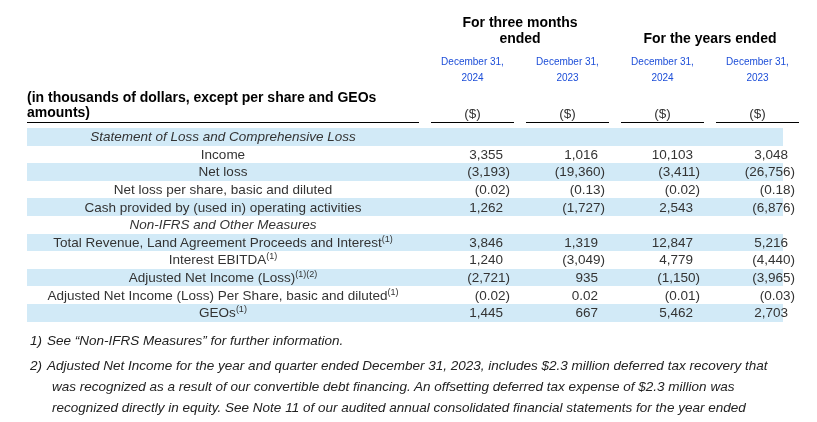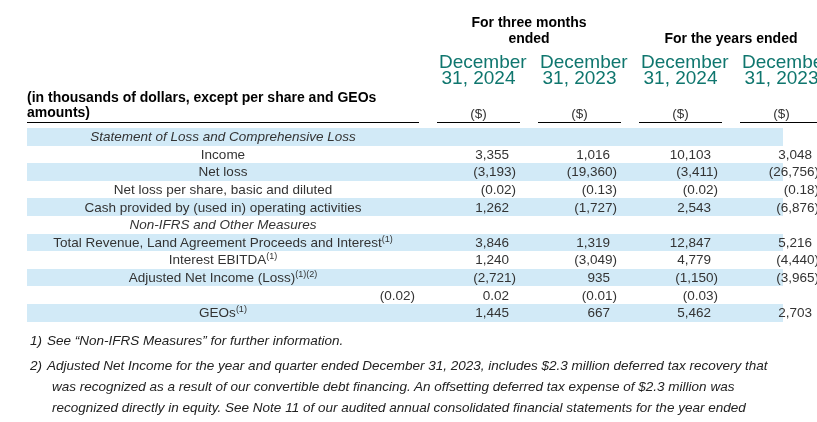--- a/index.html
+++ b/index.html
@@ -1,31 +1,31 @@
 <!DOCTYPE html>
 <html><head>
 <meta charset="utf-8">
 <style>
   * { margin:0; padding:0; box-sizing:border-box; }
   html,body { width:817px; height:422px; background:#ffffff; overflow:hidden;
               font-family:"Liberation Sans","DejaVu Sans",sans-serif; color:#333; }
   .sheet { position:relative; width:817px; height:422px; padding:14px 0 0 27px; }
 
   .tbl { width:756px; }
-  .grid { display:grid; grid-template-columns:392px 83px 83px 83px 83px; column-gap:18px; }
+  .grid { display:grid; grid-template-columns:392px 83px 83px 83px 83px; column-gap:12px; }
 
   
   .group-row { height:32px; align-items:end; font-weight:bold; font-size:14px;
                line-height:16px; color:#000; text-align:center; }
   .gh-3m { grid-column:2/4; }
   .gh-3m .gh-inner { display:inline-block; max-width:126px; }
   .gh-yr { grid-column:4/6; align-self:end; }
 
   
-  .dates-row { margin-top:8px; font-size:19px; line-height:15.5px; text-align:center; color:#0f766e; }
+  .dates-row { margin-top:8px; font-size:10px; line-height:15.5px; text-align:center; color:#1d4ed8; }
   .date { padding:0 2px; }
 
   
   .units-row { margin-top:3px; min-height:35px; align-items:end; }
   .units-row > div { border-bottom:1.5px solid #000; }
   .rowhdr { font-weight:bold; font-size:14px; line-height:15px; color:#000; padding-bottom:2px; }
   .unit { text-align:center; font-size:13.5px; padding-bottom:1px; }
 
   
   .rows { margin-top:5px; }
@@ -144,20 +144,21 @@
 
       <div class="grid data-row">
         <div class="row-label"><span>Adjusted Net Income (Loss)</span><sup>(1)(2)</sup></div>
         <div class="num" style="padding-right: 4px;">(2,721)</div>
         <div class="num" style="padding-right: 11px;">935</div>
         <div class="num" style="padding-right: 4px;">(1,150)</div>
         <div class="num" style="padding-right: 4px;">(3,965)</div>
       </div>
 
       <div class="grid data-row">
+        <div class="row-label"><span>Adjusted Net Income (Loss) Per Share, basic and diluted</span><sup>(1)</sup></div>
         <div class="num" style="padding-right: 4px;">(0.02)</div>
         <div class="num" style="padding-right: 11px;">0.02</div>
         <div class="num" style="padding-right: 4px;">(0.01)</div>
         <div class="num" style="padding-right: 4px;">(0.03)</div>
       </div>
 
       <div class="grid data-row">
         <div class="row-label"><span>GEOs</span><sup>(1)</sup></div>
         <div class="num" style="padding-right: 11px;">1,445</div>
         <div class="num" style="padding-right: 11px;">667</div>

